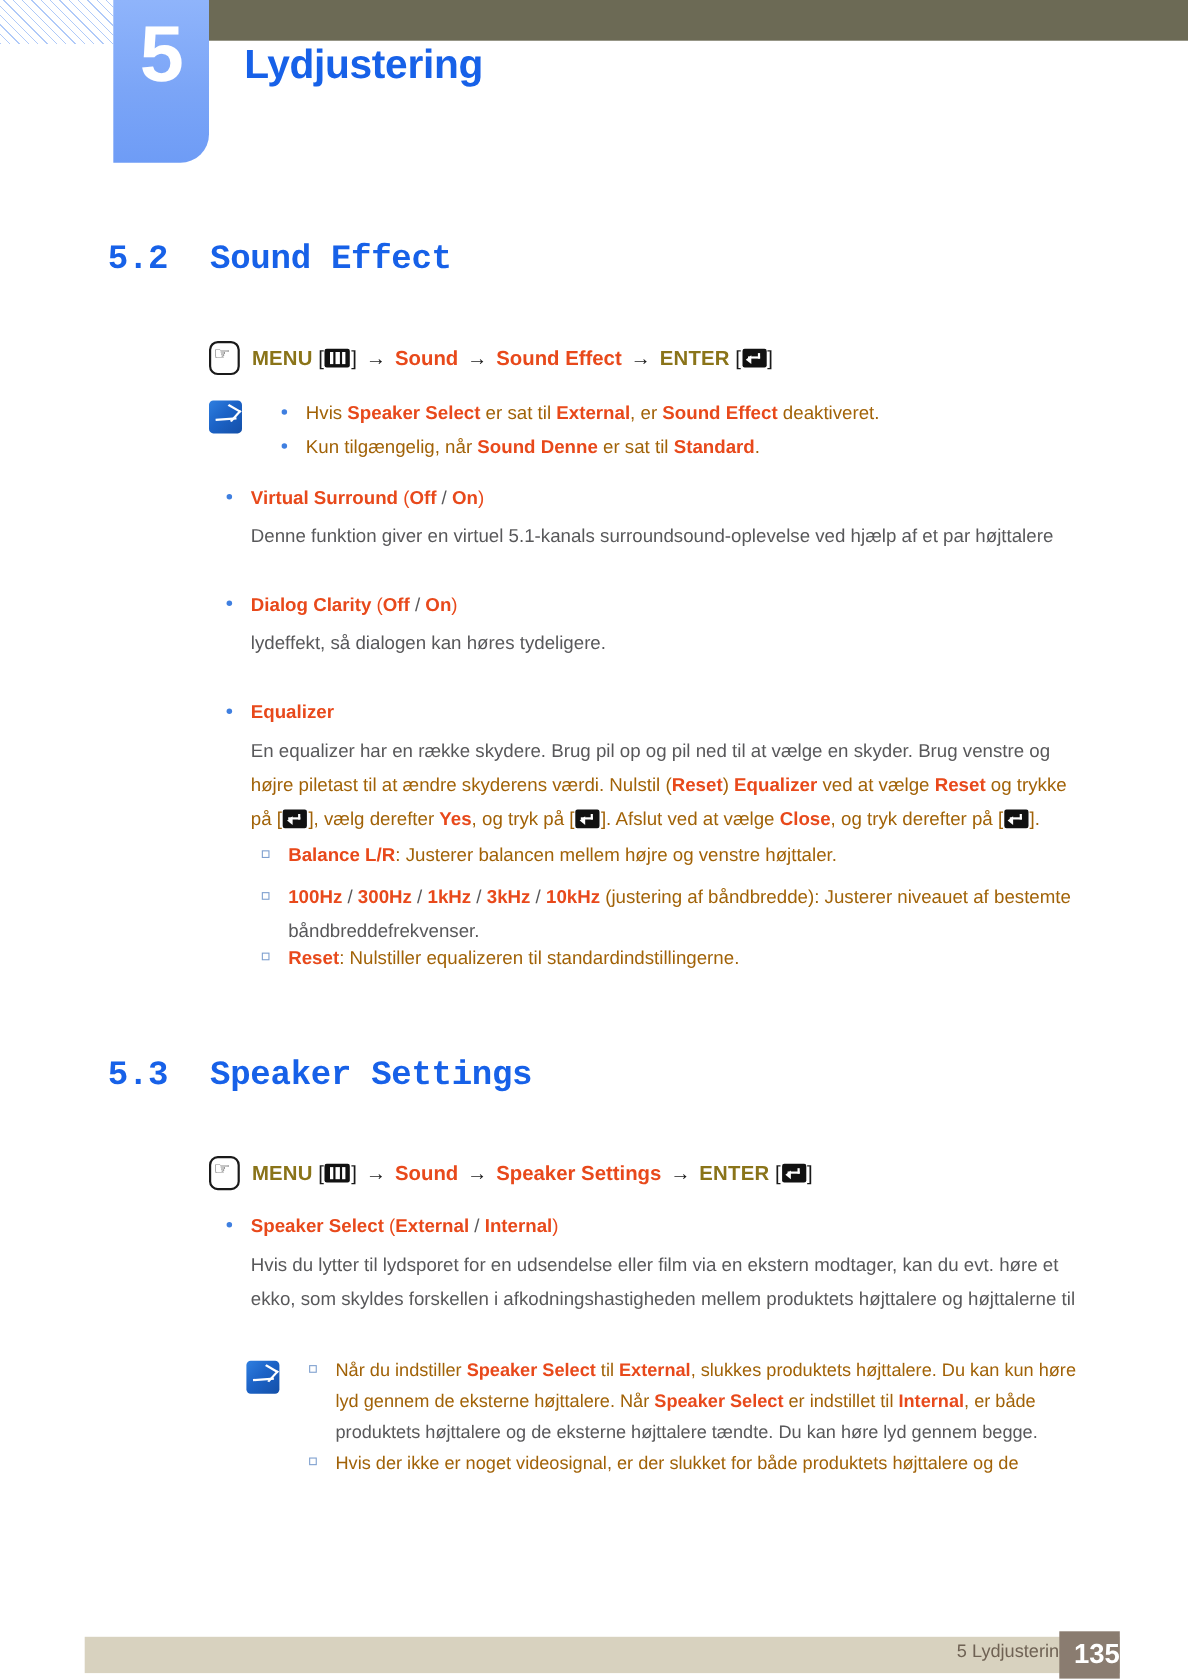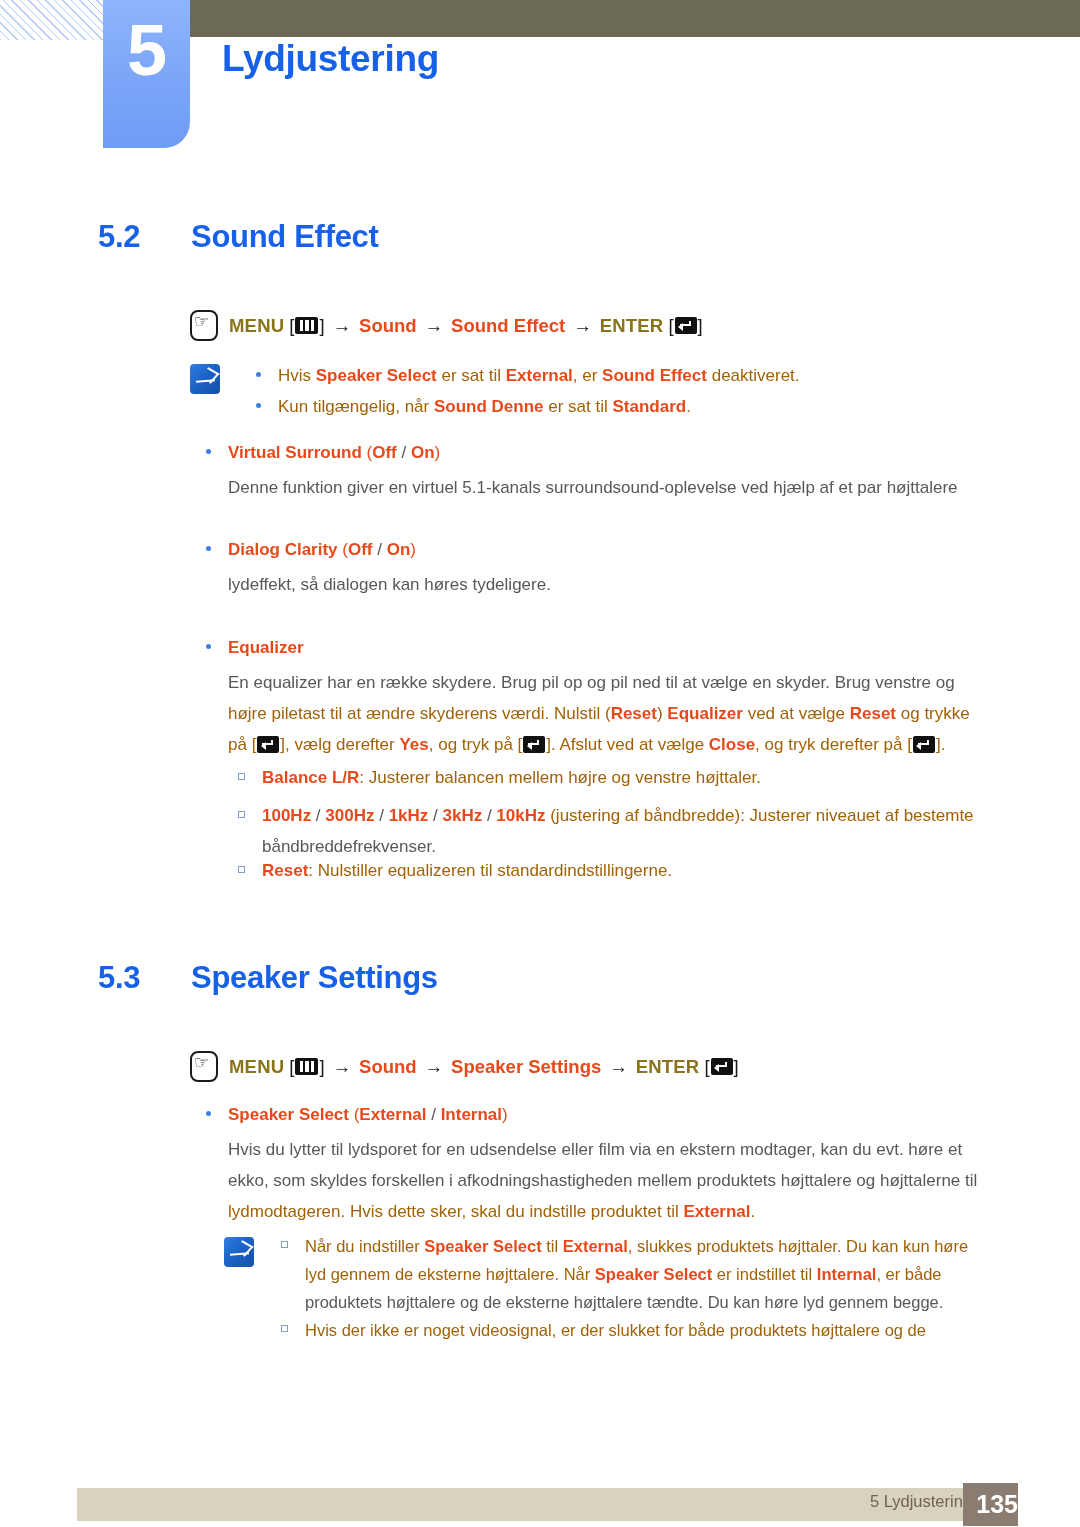--- a/index.html
+++ b/index.html
@@ -67,20 +67,21 @@
   .sec-head {
     position: absolute;
     left: 98px;
     display: flex;
     align-items: baseline;
     color: #1761e8;
     font-weight: 700;
     font-size: 31px;
     letter-spacing: -0.3px;
     white-space: nowrap;
+    font-family: Liberation Mono, monospace;
   }
   .sec-head .num { width: 93px; flex: 0 0 93px; }
 
   
   .menupath {
     position: absolute;
     left: 190px;
     display: flex;
     align-items: center;
     font-size: 18.5px;
@@ -392,30 +393,27 @@
 
 <div class="blk" style="left:228px; top:1099px; width:800px">
   <div class="bullet-row">
     <span class="dot"></span>
     <span class="term">Speaker Select</span><span class="hl-n"> (</span><span class="term">External</span><span class="sep"> / </span><span class="term">Internal</span><span class="hl-n">)</span>
   </div>
 </div>
 <div class="blk" style="left:228px; top:1134px; width:800px">
   <div>Hvis du lytter til lydsporet for en udsendelse eller film via en ekstern modtager, kan du evt. høre et</div>
   <div>ekko, som skyldes forskellen i afkodningshastigheden mellem produktets højttalere og højttalerne til</div>
-  <div>
-    <span class="plain">lydmodtageren. Hvis dette sker, skal du indstille produktet til </span><span class="hl">External</span><span class="plain">.</span>
-  </div>
 </div>
 
 <div class="note-icon" style="left:224px; top:1237px"></div>
 <div class="blk" style="left:305px; top:1232px; width:730px; line-height:28px; font-size:16.5px">
   <div class="bullet-row">
     <span class="sq" style="top:9px"></span>
-    <span class="plain">Når du indstiller </span><span class="hl">Speaker Select</span><span class="plain"> til </span><span class="hl">External</span><span class="plain">, slukkes produktets højttaler. Du kan kun høre</span>
+    <span class="plain">Når du indstiller </span><span class="hl">Speaker Select</span><span class="plain"> til </span><span class="hl">External</span><span class="plain">, slukkes produktets højttalere. Du kan kun høre</span>
   </div>
   <div>
     <span class="plain">lyd gennem de eksterne højttalere. Når </span><span class="hl">Speaker Select</span><span class="plain"> er indstillet til </span><span class="hl">Internal</span><span class="plain">, er både</span>
   </div>
   <div>produktets højttalere og de eksterne højttalere tændte. Du kan høre lyd gennem begge.</div>
   <div class="bullet-row">
     <span class="sq" style="top:9px"></span>
     <span class="plain">Hvis der ikke er noget videosignal, er der slukket for både produktets højttalere og de</span>
   </div>
 </div>

